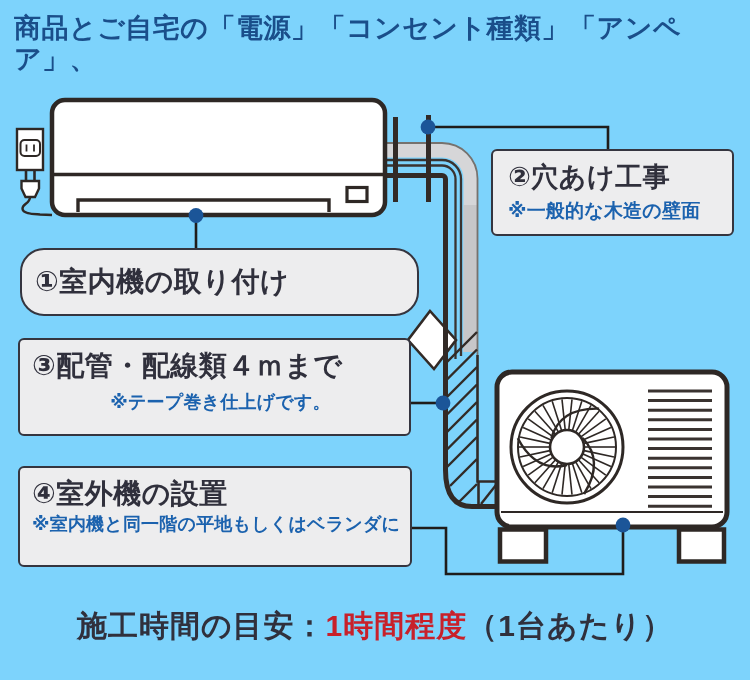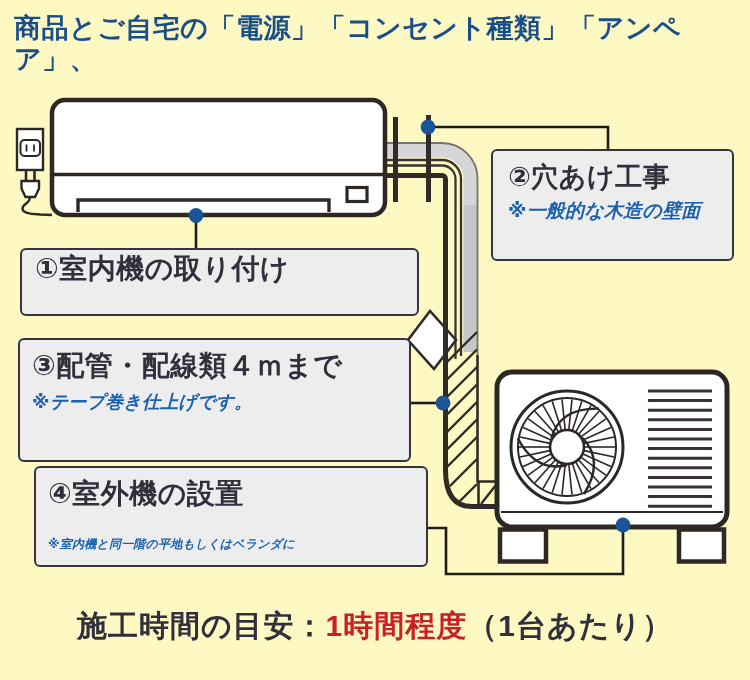--- a/index.html
+++ b/index.html
@@ -1,36 +1,36 @@
 <!DOCTYPE html>
 <html><head>
 <meta charset="utf-8">
 <style>
   html,body{margin:0;padding:0;background:#fff;}
-  #stage{position:relative;width:750px;height:680px;background:#fef9c3;overflow:hidden;
+  #stage{position:relative;width:750px;height:680px;background:#7dd3fc;overflow:hidden;
          font-family:"Liberation Sans","DejaVu Sans",sans-serif;}
   #diagram-svg{position:absolute;left:0;top:0;}
   .headline{position:absolute;left:14px;top:13px;width:730px;
             font-size:27px;line-height:31px;font-weight:800;color:#1a4e8a;letter-spacing:0.5px;}
   .step-box{position:absolute;background:#ededee;border:2.5px solid #35353f;border-radius:6px;
             box-sizing:border-box;}
   .step-label{font-weight:800;color:#30303c;letter-spacing:0.5px;}
   .step-note{font-weight:700;color:#1b62ae;letter-spacing:0.2px;}
-  #box1{left:20px;top:248px;width:399px;height:68px;display:flex;padding-left:13px;}
+  #box1{left:20px;top:248px;width:399px;height:68px;display:flex;align-items:center;padding-left:13px;border-radius:24px;}
   #box1 .step-label{font-size:28px;}
-  #box2{left:491px;top:149px;width:243px;height:112px;padding:8px 0 8px 15px;}
+  #box2{left:491px;top:149px;width:243px;height:87px;padding:8px 0 8px 15px;}
   #box2 .step-label{font-size:27px;}
   #box2 .step-note{font-size:19px;line-height:24px;margin-top:4px;}
-  #box3{left:18px;top:338px;width:393px;height:124px;padding:7px 0 0 12px;}
+  #box3{left:18px;top:338px;width:393px;height:98px;padding:7px 0 0 12px;}
   #box3 .step-label{font-size:28px;}
-  #box3 .step-note{font-size:18px;line-height:23px;margin-top:6px;}
-  #box4{left:34px;top:466px;width:394px;height:101px;padding:7px 0 0 12px;}
+  #box3 .step-note{font-size:18px;line-height:23px;margin-top:6px;text-align:center;}
+  #box4{left:18px;top:466px;width:394px;height:101px;padding:7px 0 0 12px;}
   #box4 .step-label{font-size:28px;}
-  #box4 .step-note{font-size:12px;line-height:23px;margin-top:20px;}
-  .note-line{display:block;font-style:italic;}
+  #box4 .step-note{font-size:18px;line-height:23px;margin-top:0;}
+  .note-line{display:block;}
   .note-line.indent{padding-left:1em;}
   .caption{position:absolute;left:0;top:606px;width:750px;text-align:center;
            font-size:30px;font-weight:800;color:#30303c;letter-spacing:1px;}
   .caption .hl{color:#c8202a;}
 </style>
 </head>
 <body>
 
 <div id="stage">
 

